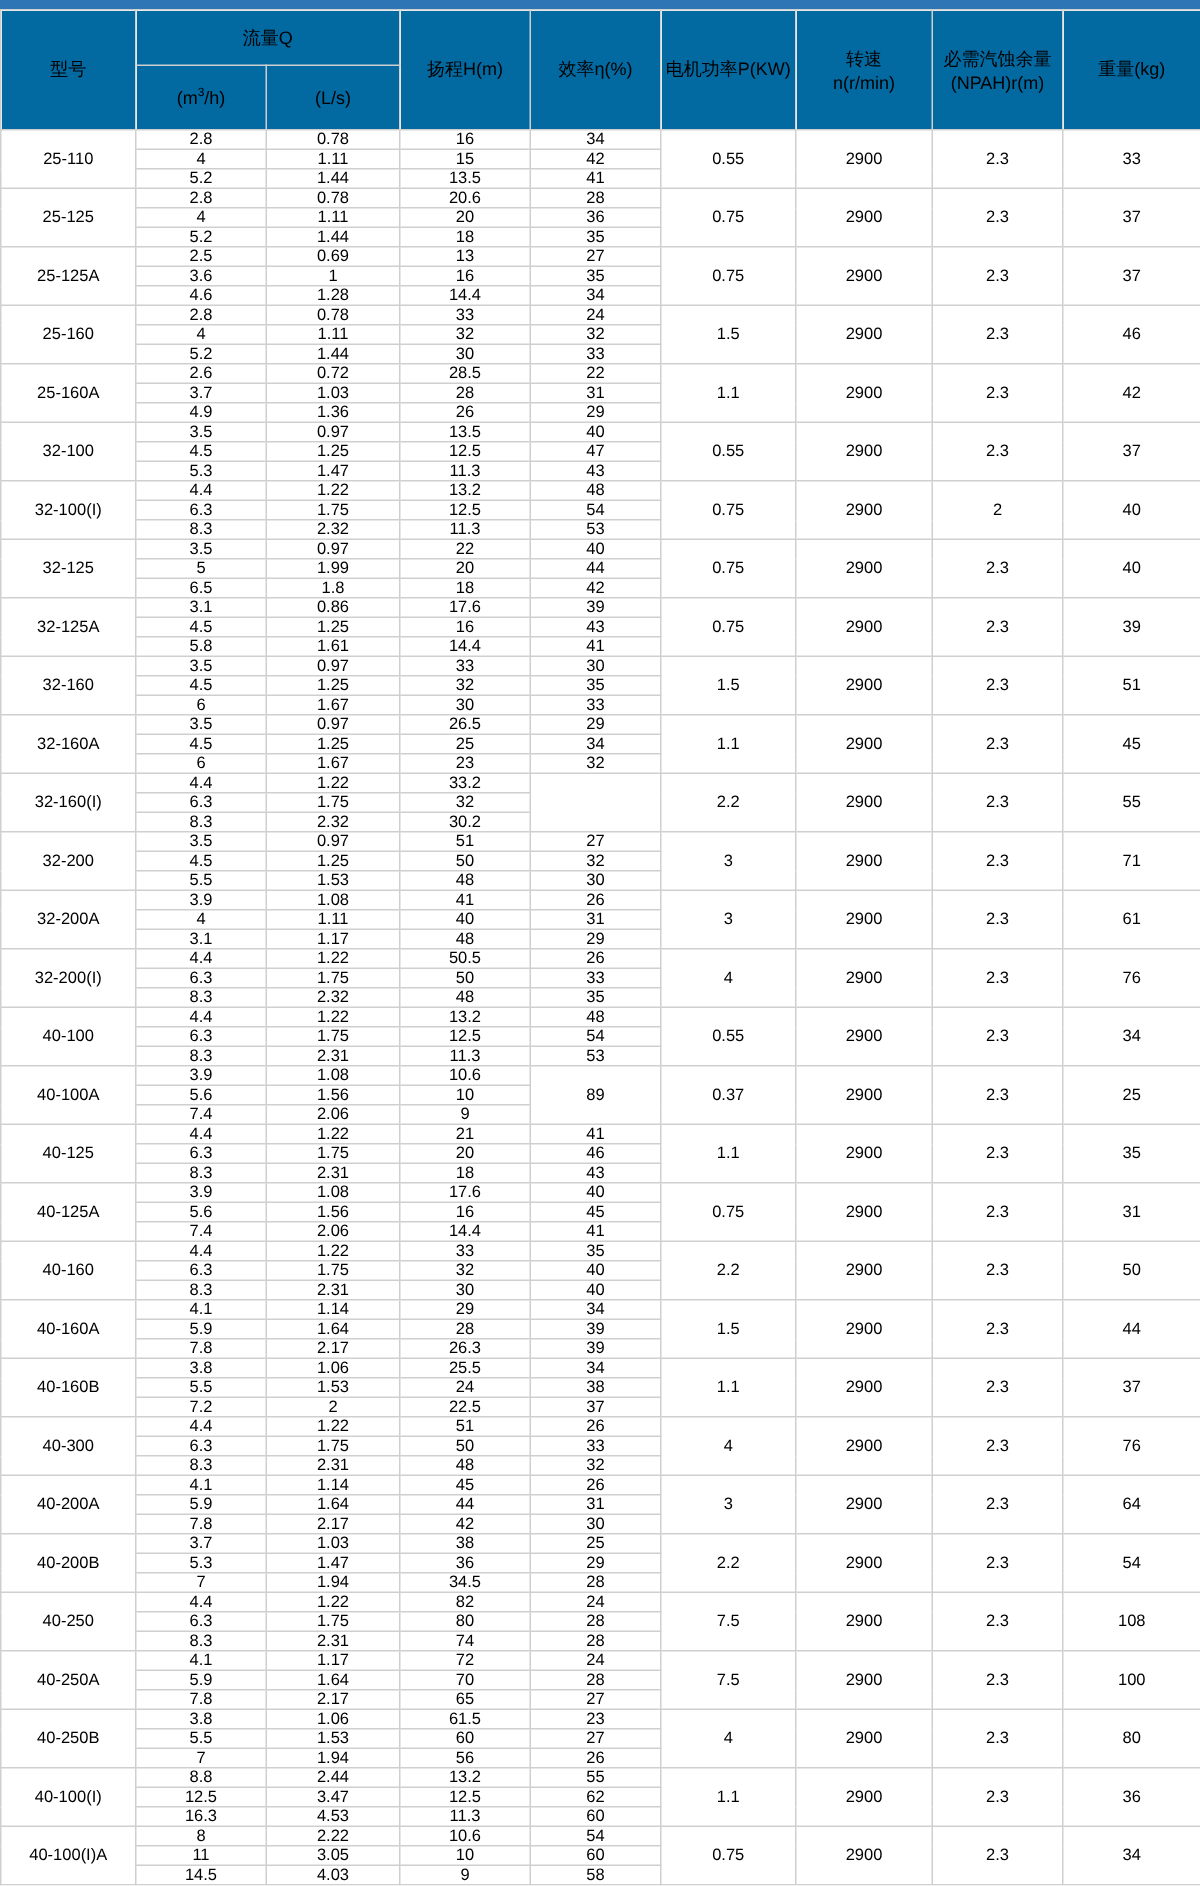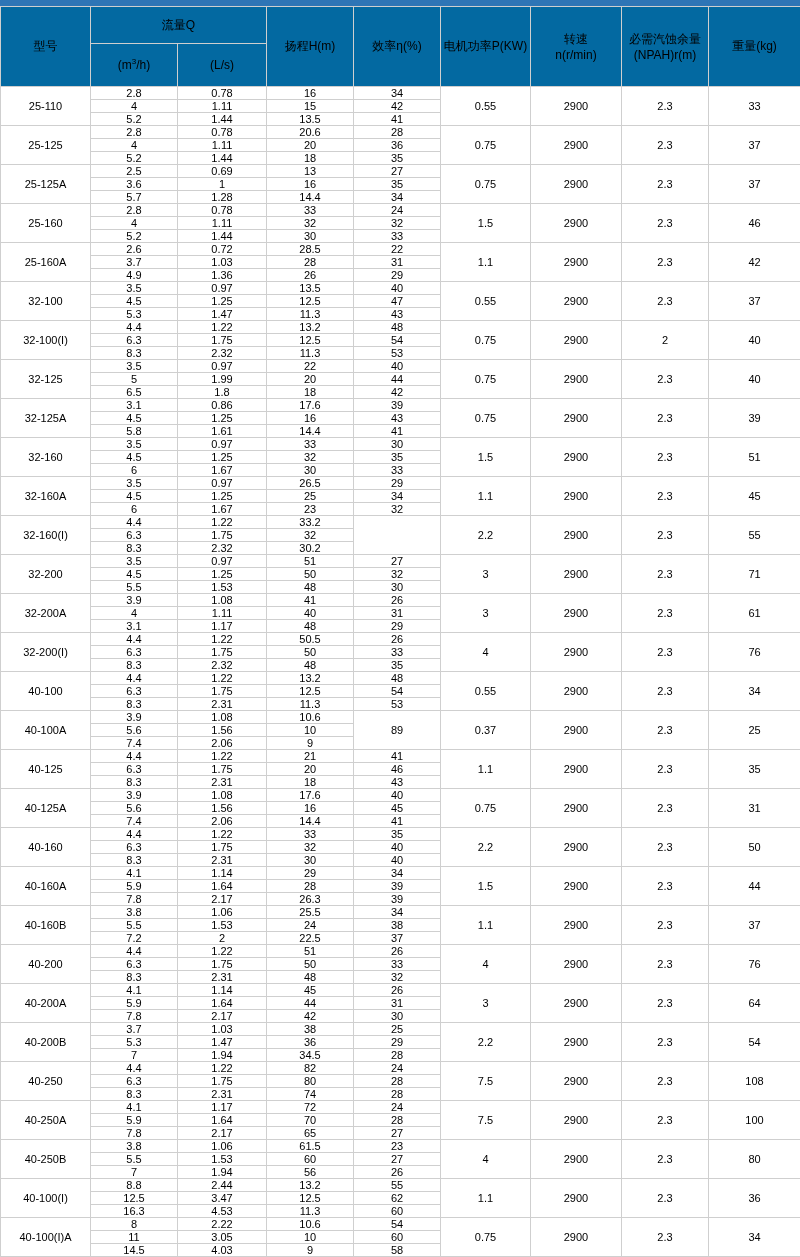--- a/index.html
+++ b/index.html
@@ -149,21 +149,21 @@
         <td rowspan="3">2.3</td>
         <td rowspan="3">37</td>
       </tr>
       <tr>
         <td>3.6</td>
         <td>1</td>
         <td>16</td>
         <td>35</td>
       </tr>
       <tr>
-        <td>5.7</td>
+        <td>4.6</td>
         <td>1.28</td>
         <td>14.4</td>
         <td>34</td>
       </tr>
       <tr class="group-start">
         <td rowspan="3">25-160</td>
         <td>2.8</td>
         <td>0.78</td>
         <td>33</td>
         <td>24</td>
@@ -588,21 +588,21 @@
         <td>24</td>
         <td>38</td>
       </tr>
       <tr>
         <td>7.2</td>
         <td>2</td>
         <td>22.5</td>
         <td>37</td>
       </tr>
       <tr class="group-start">
-        <td rowspan="3">40-200</td>
+        <td rowspan="3">40-300</td>
         <td>4.4</td>
         <td>1.22</td>
         <td>51</td>
         <td>26</td>
         <td rowspan="3">4</td>
         <td rowspan="3">2900</td>
         <td rowspan="3">2.3</td>
         <td rowspan="3">76</td>
       </tr>
       <tr>

